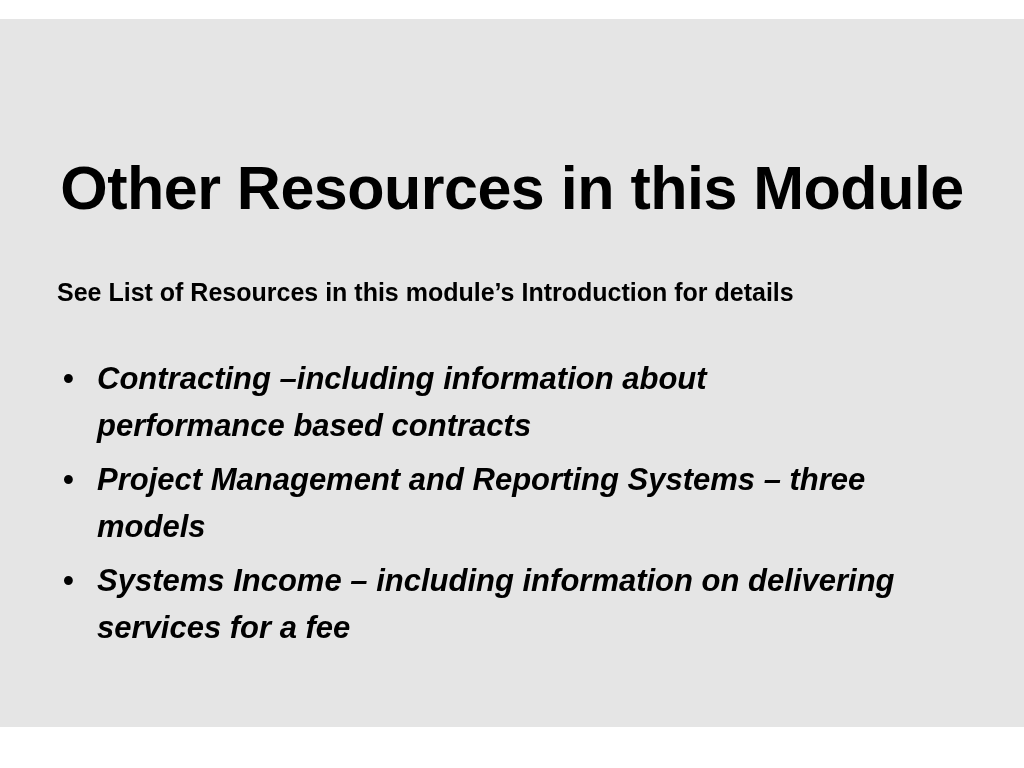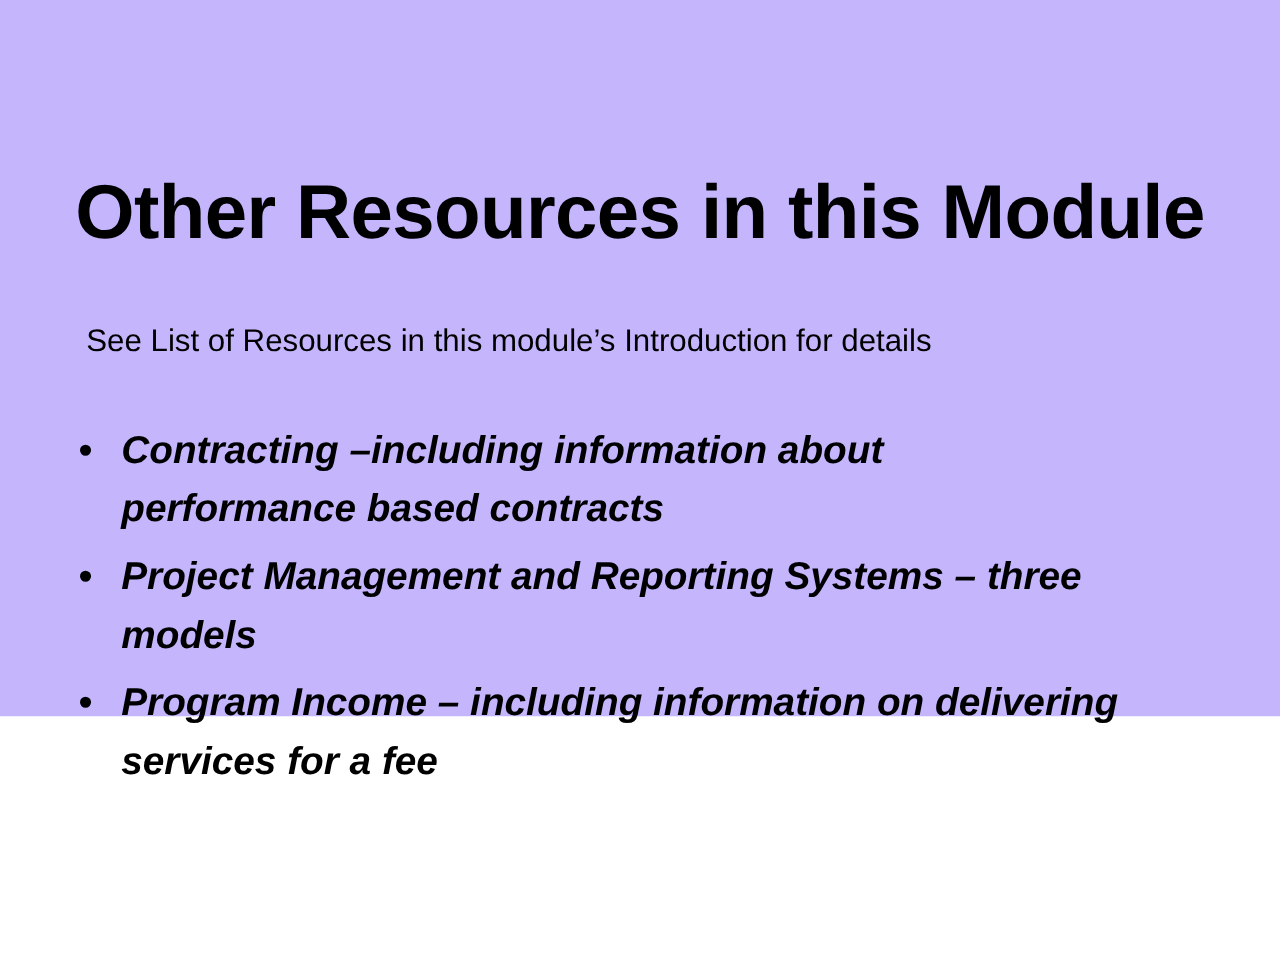--- a/index.html
+++ b/index.html
@@ -12,48 +12,49 @@
     height: 768px;
     background: #ffffff;
     font-family: "Liberation Sans", sans-serif;
     color: #000000;
     overflow: hidden;
   }
 
   .slide {
     position: relative;
     width: 1024px;
-    height: 573px;
-    background: #c4b5fd;
+    height: 708px;
+    background: #e5e5e5;
     box-sizing: border-box;
+    margin-top: 19px;
   }
 
   
   .slide-title {
     position: absolute;
     left: 0;
     top: 96px;
     width: 1024px;
     text-align: center;
     font-size: 61px;
     font-weight: bold;
     line-height: 1.06;
     letter-spacing: -0.5px;
     color: #000000;
     white-space: nowrap;
   }
 
   
   .slide-subtitle {
     position: absolute;
-    left: 69px;
+    left: 57px;
     top: 233px;
     width: 900px;
     font-size: 25px;
-    font-weight: normal;
+    font-weight: bold;
     line-height: 1.2;
     color: #000000;
     white-space: nowrap;
   }
 
   
   .bullet-list {
     position: absolute;
     left: 57px;
     top: 336px;
@@ -118,18 +119,18 @@
       <span class="bullet-text">Contracting –including information about performance based contracts</span>
     </li>
 
     <li class="bullet-item w2">
       <span class="bullet-marker">•</span>
       <span class="bullet-text">Project Management and Reporting Systems – three models</span>
     </li>
 
     <li class="bullet-item w3">
       <span class="bullet-marker">•</span>
-      <span class="bullet-text">Program Income – including information on delivering services for a fee</span>
+      <span class="bullet-text">Systems Income – including information on delivering services for a fee</span>
     </li>
 
   </ul>
 
 </div>
 
 </body></html>

